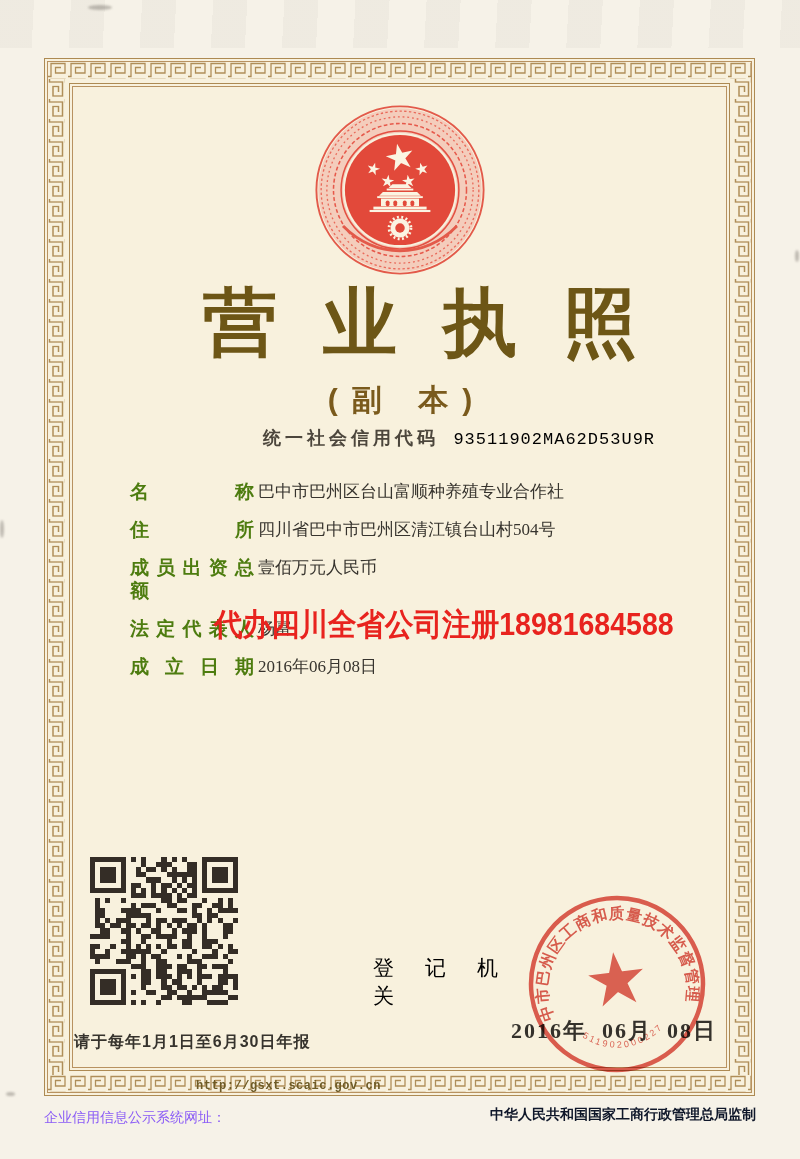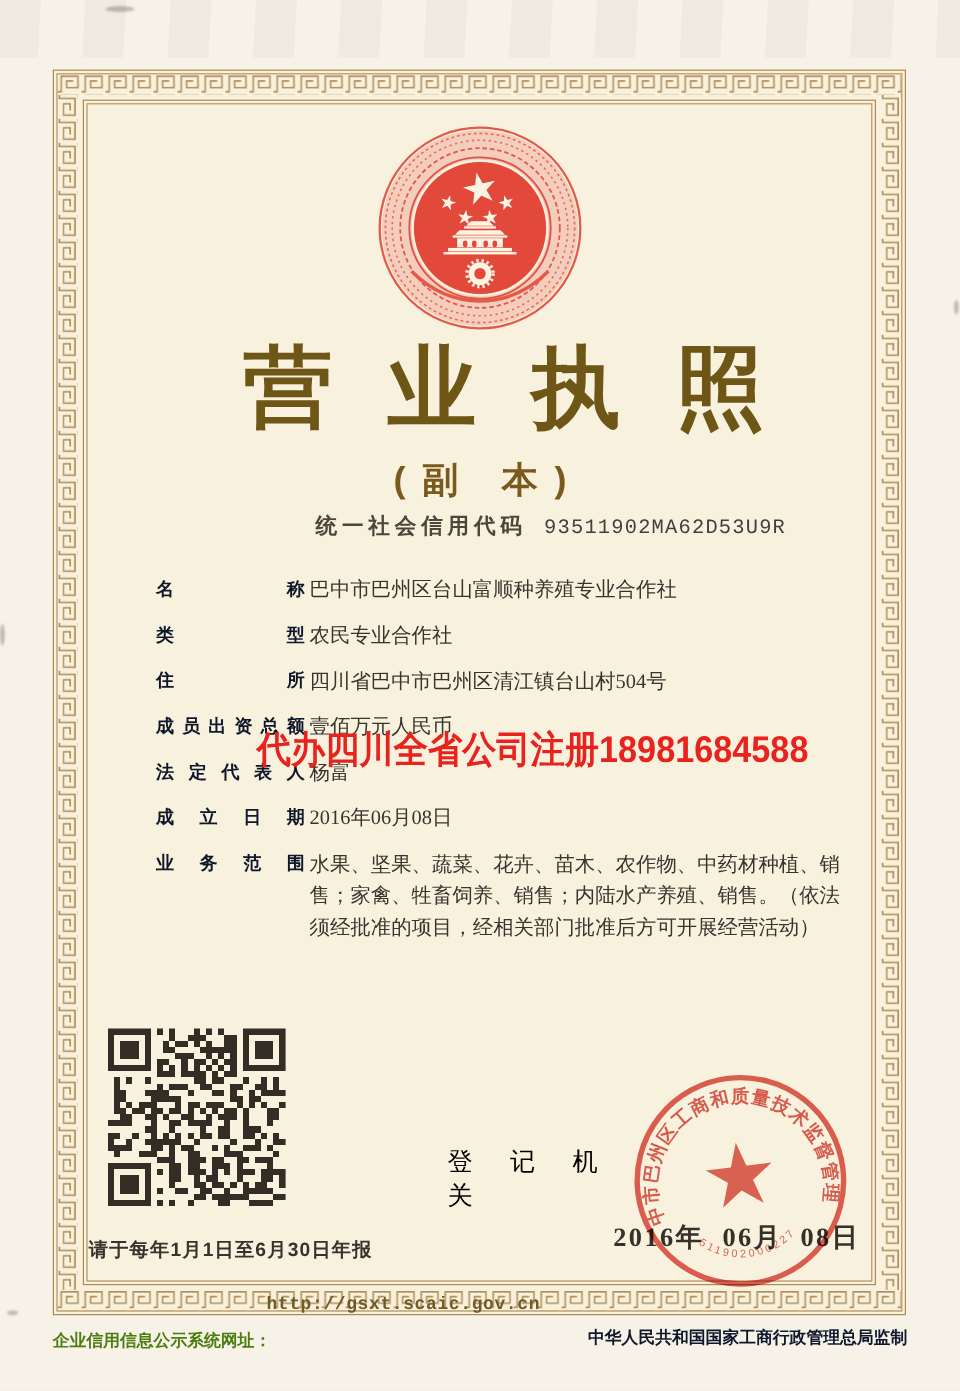--- a/index.html
+++ b/index.html
@@ -32,50 +32,50 @@
   .title { position:absolute; left:0; right:0; top:274px; text-align:center;
            font-size:74px; font-weight:700; color:#6d5616; z-index:2;padding-left:40px; }
   .title span { letter-spacing:46px; margin-right:-46px; }
   .subtitle { position:absolute; left:0; right:0; top:380px; text-align:center;
               font-size:30px; font-weight:600; color:#7a5a1c; z-index:2; }
   .subtitle span { letter-spacing:14px; margin-right:-14px; }
   .creditline { position:absolute; left:0; right:0; top:426px; padding-left:118px;
                 text-align:center; z-index:2; white-space:nowrap; }
   .creditline .lbl { font-weight:700; font-size:18px; letter-spacing:4px; color:#4c463c; }
   .creditline .code { font-family:"Liberation Mono","DejaVu Sans Mono",monospace;
-                      font-size:17px; color:#404040; margin-left:10px; letter-spacing:1px; }
+                      font-size:17px; color:#000000; margin-left:10px; letter-spacing:1px; }
 
   .fields { position:absolute; left:130px; top:480px; width:590px; z-index:3; }
   .frow { display:flex; margin-bottom:15px; }
-  .flabel { flex:0 0 124px; font-weight:700; font-size:15px; line-height:23px;
-            color:#0f172a; text-align:justify; text-align-last:justify; }
+  .flabel { flex:0 0 124px; font-weight:700; font-size:19px; line-height:23px;
+            color:#4d7c0f; text-align:justify; text-align-last:justify; }
   .fvalue { margin-left:4px; width:452px; font-family:"Liberation Serif","DejaVu Serif",serif;
             font-size:17px; line-height:23px; color:#37342e; }
   .frow.scope .fvalue { line-height:26px; }
 
   .watermark { position:absolute; left:214px; top:604px; z-index:5; white-space:nowrap;
                font-size:31px; font-weight:700; color:#e8231e;
                transform:scaleX(.92); transform-origin:left center; }
 
   .qr { position:absolute; left:90px; top:857px; width:148px; height:148px; z-index:2; }
   .qr svg { display:block; width:100%; height:100%; }
   .annual { position:absolute; left:74px; top:1032px; font-size:16px; font-weight:600;
             letter-spacing:1px; color:#36332d; z-index:3; }
   .regauth { position:absolute; left:373px; top:954px; font-size:21px; font-weight:500;
              color:#000000; z-index:3; }
   .regauth span { letter-spacing:31px; margin-right:-31px; }
   .issuedate { position:absolute; left:511px; top:1016px; font-size:22px; font-weight:600;
                font-family:"Liberation Serif","DejaVu Serif",serif; color:#34312b;
                white-space:pre; letter-spacing:2px; z-index:4; }
   .seal { position:absolute; left:517px; top:884px; width:200px; height:200px; z-index:6;
           transform:rotate(-7deg); mix-blend-mode:multiply; opacity:.9; }
-  .borderurl { position:absolute; left:222px; top:1079px; z-index:7;
+  .borderurl { position:absolute; left:196px; top:1079px; z-index:7;
                font-family:"Liberation Mono","DejaVu Sans Mono",monospace;
-               font-size:15px; font-weight:700; color:#6e5b26; letter-spacing:.5px; }
-  .footer-left  { position:absolute; left:44px; top:1109px; font-size:14px; font-weight:700; color:#4d7c0f; }
+               font-size:12px; font-weight:700; color:#6e5b26; letter-spacing:.5px; }
+  .footer-left  { position:absolute; left:44px; top:1109px; font-size:14px; font-weight:400; color:#8b5cf6; }
   .footer-right { position:absolute; right:44px; top:1106px; font-size:14px; font-weight:600; color:#0f172a; }
 </style>
 </head>
 <body>
 
 <div class="page">
 
   <div class="scanband"></div>
 
   <div class="frame">
@@ -162,42 +162,34 @@
     <span class="lbl">统一社会信用代码</span>
     <span class="code">93511902MA62D53U9R</span>
   </div>
 
   <div class="fields">
     <div class="frow">
       <span class="flabel">名 称</span>
       <span class="fvalue">巴中市巴州区台山富顺种养殖专业合作社</span>
     </div>
     <div class="frow">
-      <span class="flabel">类 型</span>
-      <span class="fvalue">农民专业合作社</span>
-    </div>
-    <div class="frow">
       <span class="flabel">住 所</span>
       <span class="fvalue">四川省巴中市巴州区清江镇台山村504号</span>
     </div>
     <div class="frow">
       <span class="flabel">成 员 出 资 总 额</span>
       <span class="fvalue">壹佰万元人民币</span>
     </div>
     <div class="frow">
       <span class="flabel">法 定 代 表 人</span>
       <span class="fvalue">杨富</span>
     </div>
     <div class="frow">
       <span class="flabel">成 立 日 期</span>
       <span class="fvalue">2016年06月08日</span>
-    </div>
-    <div class="frow scope">
-      <span class="flabel">业 务 范 围</span>
-      <span class="fvalue">水果、坚果、蔬菜、花卉、苗木、农作物、中药材种植、销售；家禽、牲畜饲养、销售；内陆水产养殖、销售。（依法须经批准的项目，经相关部门批准后方可开展经营活动）</span>
     </div>
   </div>
 
   <div class="watermark">代办四川全省公司注册18981684588</div>
 
   <div class="qr">
     <svg id="qr-svg" viewBox="0 0 29 29">
         <g fill="#342d26" shape-rendering="crispEdges">
           <rect x="0" y="0" width="1" height="1"></rect>
           <rect x="1" y="0" width="1" height="1"></rect>

